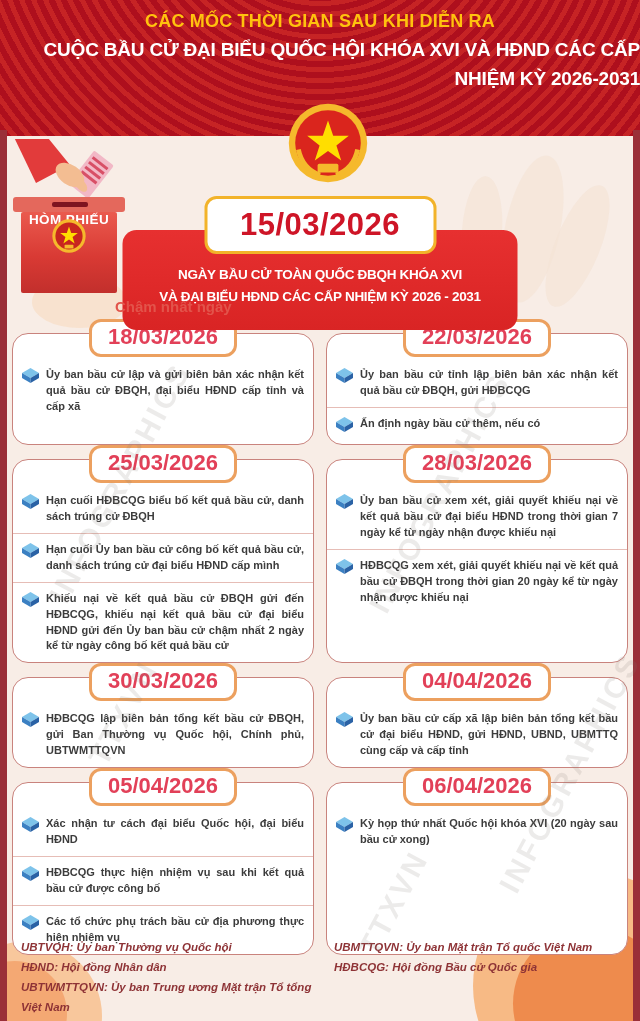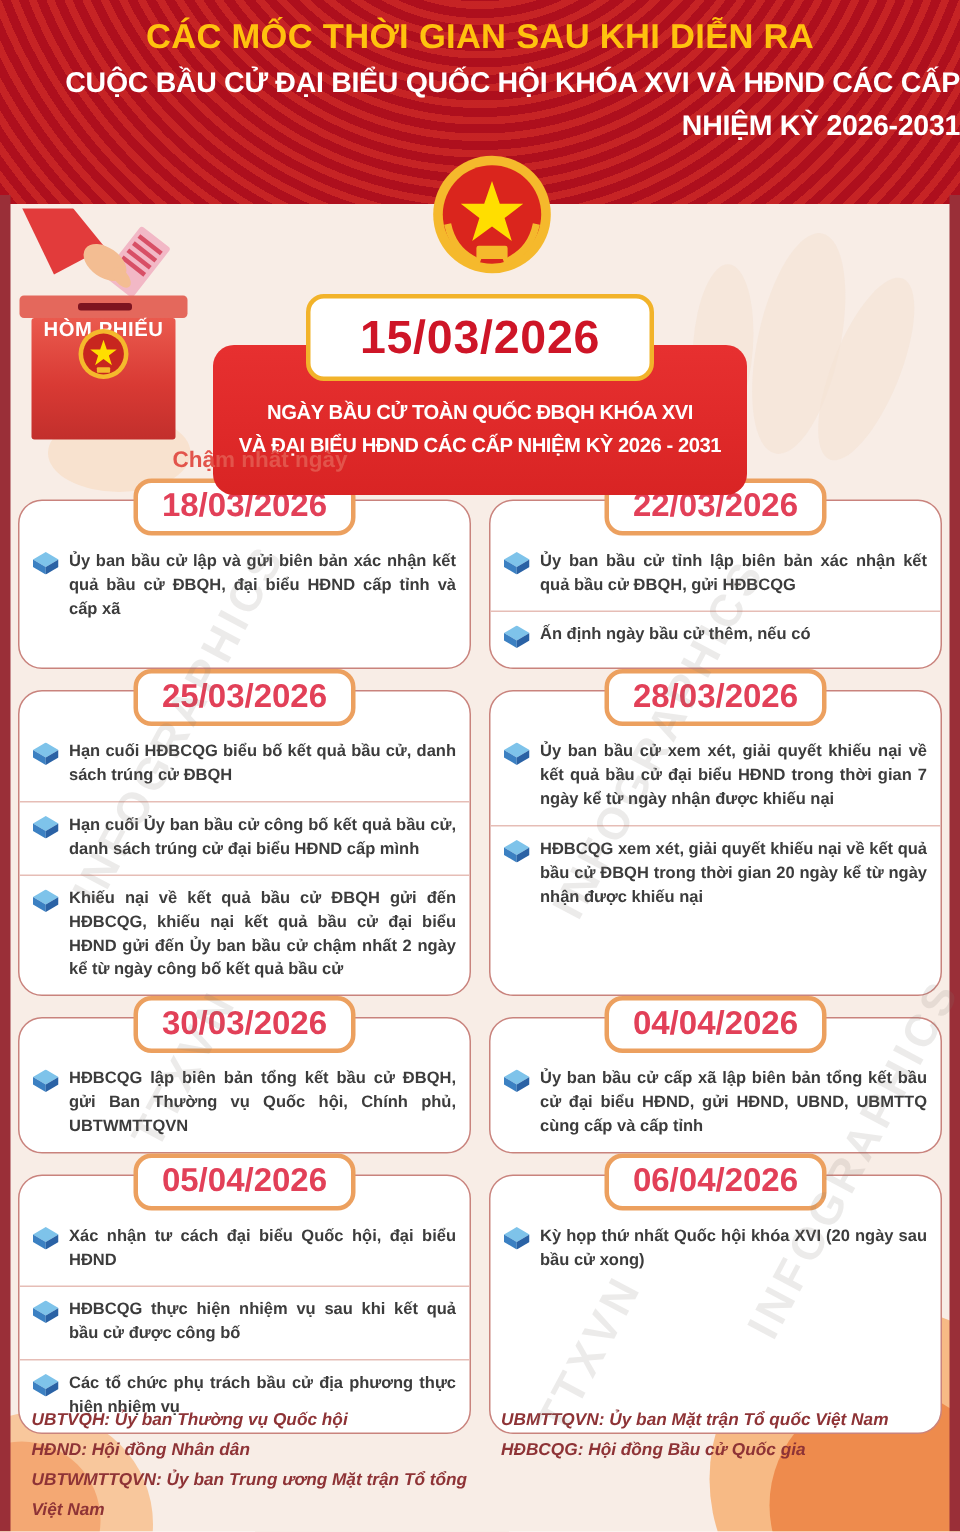--- a/index.html
+++ b/index.html
@@ -9,21 +9,21 @@
   
   .strip{position:absolute;top:130px;bottom:0;width:7px;background:#9A2F38;z-index:30;}
   .strip.left{left:0;} .strip.right{right:0;}
 
   
   .header{position:absolute;top:0;left:0;right:0;height:136px;z-index:1;
     background-color:#C01322;
     background-image:repeating-radial-gradient(circle at 50% -120px,
       rgba(255,180,60,0.10) 0 5px, rgba(110,0,12,0.22) 5px 11px);
     text-align:center;color:#fff;}
-  .header .h1{margin-top:11px;font-size:23px;font-weight:700;color:#FFC20E;letter-spacing:.2px;}
+  .header .h1{margin-top:11px;font-size:18px;font-weight:700;color:#FFC20E;letter-spacing:.2px;}
   .header .h2{font-size:19px;font-weight:700;margin-top:7px;letter-spacing:-0.2px;text-align:right;}
 
   .content{position:absolute;top:136px;left:7px;right:7px;bottom:0;}
 
   
   .petal{position:absolute;background:#F4E4D6;border-radius:50%;opacity:.65;z-index:0;}
   .pe1{left:498px;top:18px;width:55px;height:150px;transform:rotate(12deg);}
   .pe2{left:548px;top:45px;width:45px;height:130px;transform:rotate(22deg);}
   .pe3{left:455px;top:40px;width:40px;height:110px;transform:rotate(4deg);}
   .pe4{left:25px;top:140px;width:95px;height:52px;background:#F8D9BB;opacity:.55;}
@@ -47,21 +47,21 @@
   .slot{position:absolute;top:57px;left:40px;width:36px;height:5px;background:#7E1420;border-radius:2px;}
   .boxbody{position:absolute;top:67px;left:9px;width:96px;height:81px;border-radius:2px;
      background:linear-gradient(180deg,#EA5A4E 0%,#D93A34 55%,#C22F2C 100%);
      display:flex;flex-direction:column;align-items:center;justify-content:flex-start;}
   .boxbody .mini-emblem{position:absolute;top:7px;left:31px;width:34px;height:34px;}
   .box-label{color:#fff;font-size:13.5px;font-weight:700;letter-spacing:.4px;margin-bottom:7px;}
 
   
   .main-box{position:absolute;left:50%;transform:translateX(-50%);top:94px;width:356px;height:100px;
      background:linear-gradient(180deg,#E73030,#D92424);border-radius:14px;z-index:5;
-     text-align:center;color:#fff;}
+     text-align:center;color:#fff;padding-left:39px;}
   .plate{position:absolute;left:50%;transform:translateX(-50%);top:-34px;width:226px;height:52px;
      background:#fff;border:3px solid #F2B32A;border-radius:12px;line-height:52px;
      font-size:31px;font-weight:700;color:#CE1527;letter-spacing:.5px;}
   .main-desc{position:absolute;top:34px;left:8px;right:8px;font-size:13.5px;font-weight:700;
      line-height:1.65;letter-spacing:-0.3px;}
 
   .deadline{position:absolute;left:108px;top:162px;font-size:15px;font-weight:700;color:#E2544B;z-index:5;}
 
   
   .cards{position:relative;z-index:2;margin:197px 5px 0 5px;display:grid;

